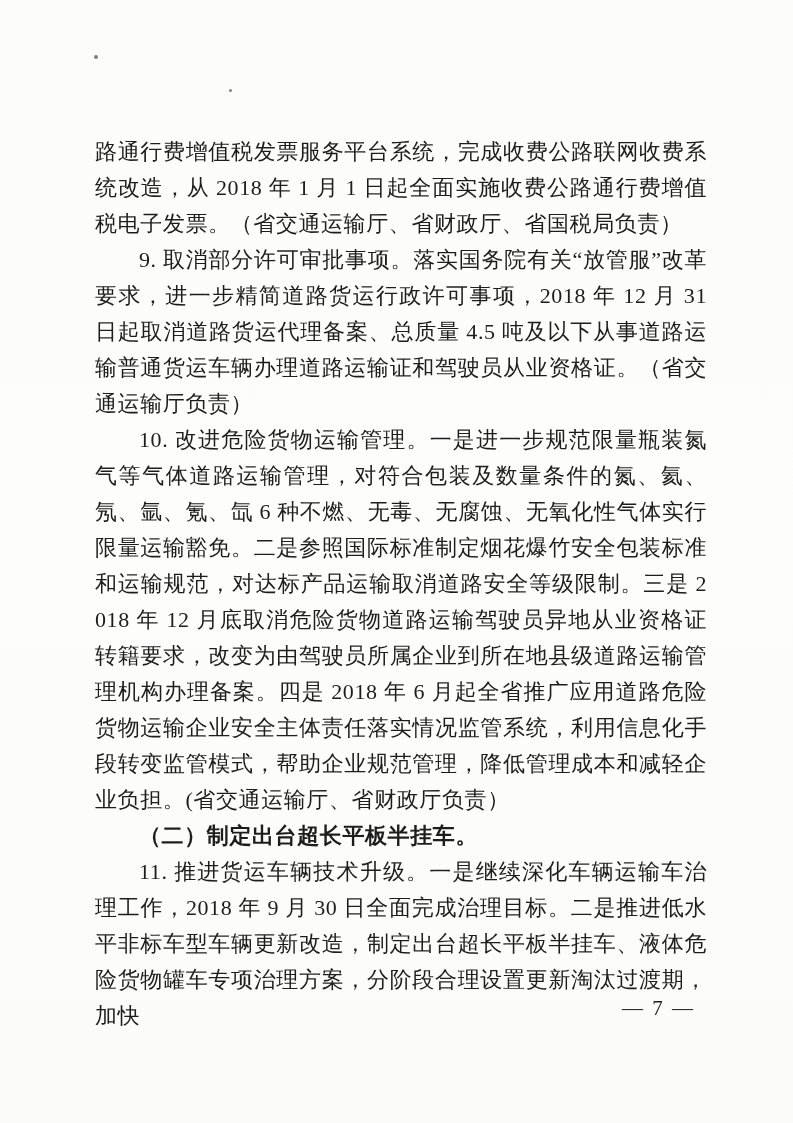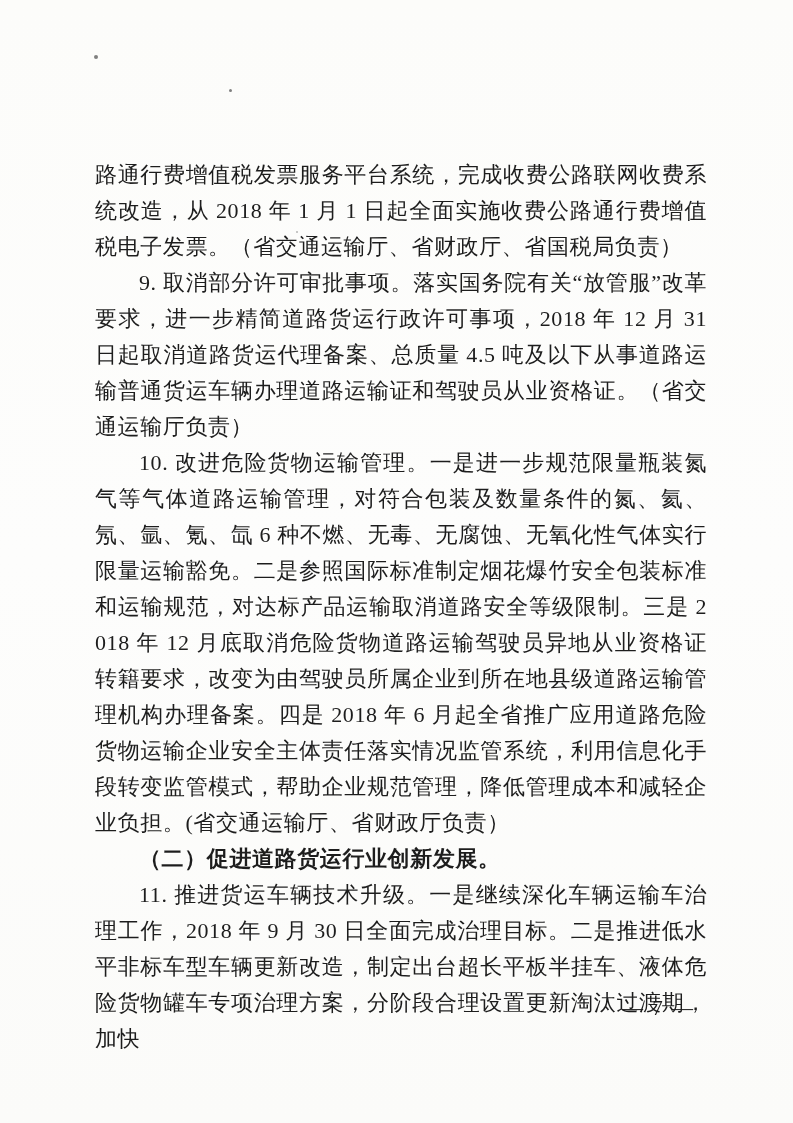--- a/index.html
+++ b/index.html
@@ -18,21 +18,20 @@
   .page {
     position: absolute;
     inset: 0;
     background: linear-gradient(180deg, #fcfcfa 0%, #fdfdfc 50%, #fbfbf9 100%);
   }
   .text-block {
     position: absolute;
     left: 95px;
     top: 134px;
     width: 612px;
-    margin-top: 23px;
   }
   .para {
     margin: 0;
     font-size: 22px;
     line-height: 36px;
     text-align: justify;
     text-justify: inter-ideograph;
     letter-spacing: 0.6px;
     word-break: break-all;
   }
@@ -67,19 +66,19 @@
 <div class="page">
 
   <span class="speck s1"></span>
   <span class="speck s2"></span>
   <span class="speck s3"></span>
 
   <div class="text-block">
     <p class="para">路通行费增值税发票服务平台系统，完成收费公路联网收费系统改造，从 2018 年 1 月 1 日起全面实施收费公路通行费增值税电子发票。（省交通运输厅、省财政厅、省国税局负责）</p>
     <p class="para indent">9. 取消部分许可审批事项。落实国务院有关“放管服”改革要求，进一步精简道路货运行政许可事项，2018 年 12 月 31 日起取消道路货运代理备案、总质量 4.5 吨及以下从事道路运输普通货运车辆办理道路运输证和驾驶员从业资格证。（省交通运输厅负责）</p>
     <p class="para indent">10. 改进危险货物运输管理。一是进一步规范限量瓶装氮气等气体道路运输管理，对符合包装及数量条件的氮、氦、氖、氩、氪、氙 6 种不燃、无毒、无腐蚀、无氧化性气体实行限量运输豁免。二是参照国际标准制定烟花爆竹安全包装标准和运输规范，对达标产品运输取消道路安全等级限制。三是 2018 年 12 月底取消危险货物道路运输驾驶员异地从业资格证转籍要求，改变为由驾驶员所属企业到所在地县级道路运输管理机构办理备案。四是 2018 年 6 月起全省推广应用道路危险货物运输企业安全主体责任落实情况监管系统，利用信息化手段转变监管模式，帮助企业规范管理，降低管理成本和减轻企业负担。(省交通运输厅、省财政厅负责）</p>
-    <p class="para indent bold">（二）促进道路货运行业创新发展。</p>
+    <p class="para indent bold">（二）制定出台超长平板半挂车。</p>
     <p class="para indent">11. 推进货运车辆技术升级。一是继续深化车辆运输车治理工作，2018 年 9 月 30 日全面完成治理目标。二是推进低水平非标车型车辆更新改造，制定出台超长平板半挂车、液体危险货物罐车专项治理方案，分阶段合理设置更新淘汰过渡期，加快</p>
   </div>
 
   <div class="page-number">— 7 —</div>
 
 </div>
 
 </body></html>

